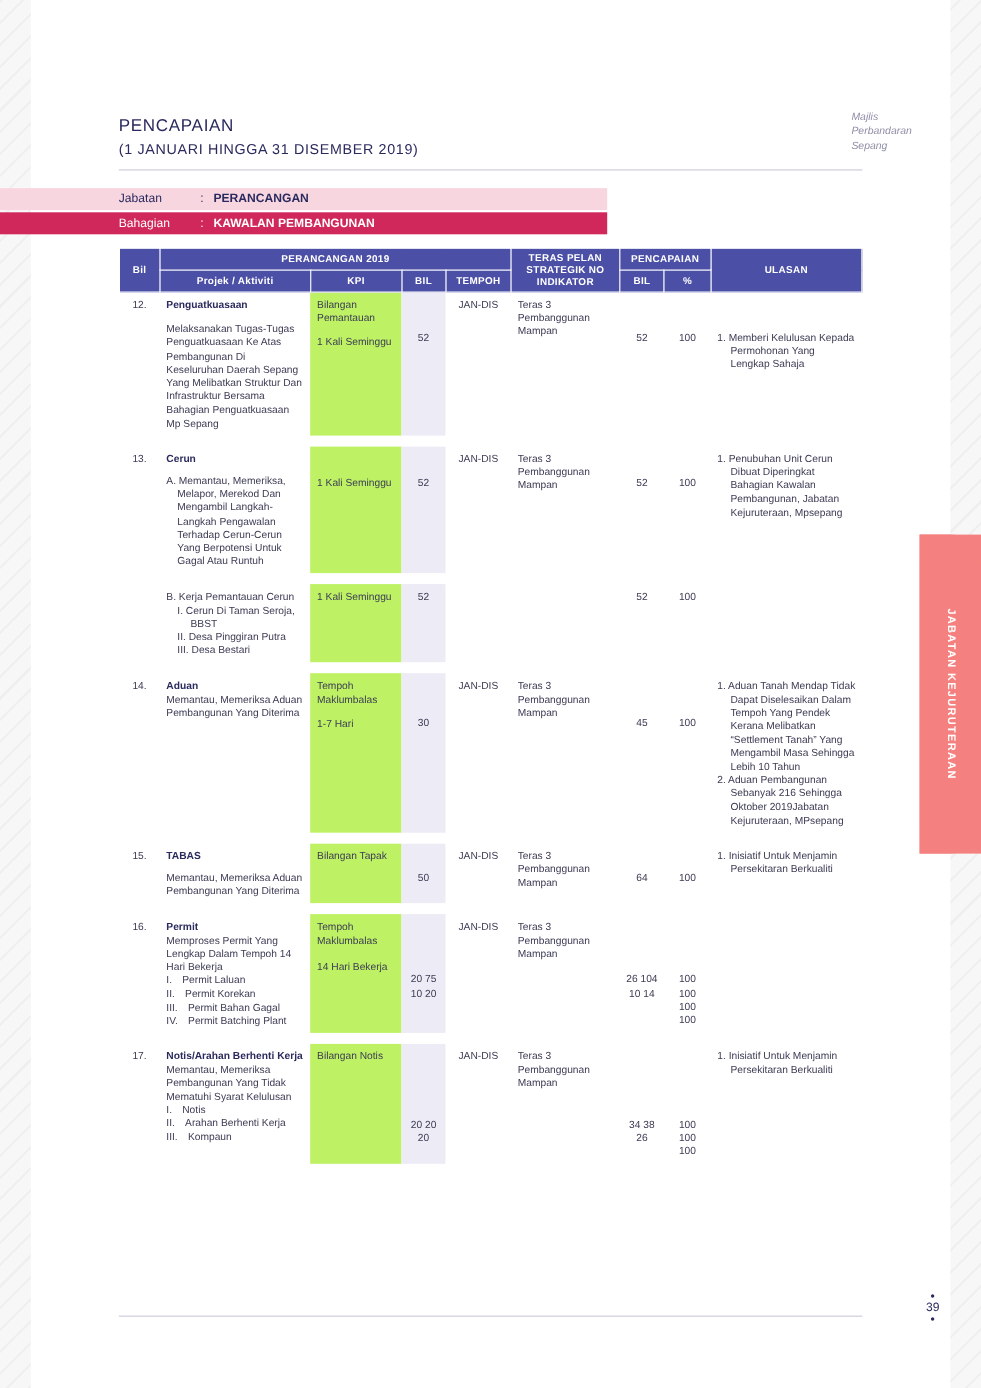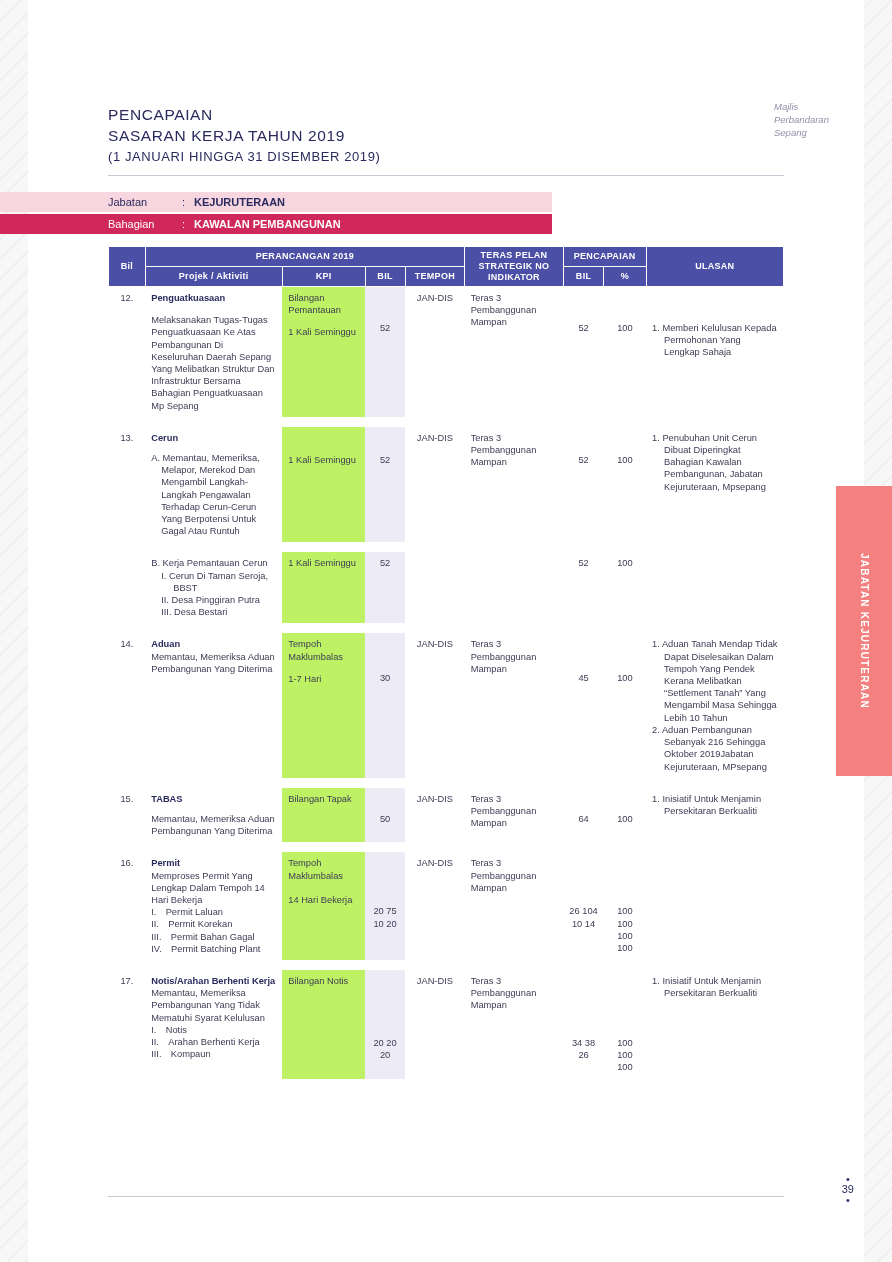--- a/index.html
+++ b/index.html
@@ -137,32 +137,31 @@
 <div class="corner-note">
   <div>Majlis</div>
   <div>Perbandaran</div>
   <div>Sepang</div>
 </div>
 
 <div class="content">
 
   <div class="doc-title">
     <div class="l1">PENCAPAIAN</div>
-    <div class="l2">SASARAN KERJA TAHUN 2019</div>
     <div class="l3">(1 JANUARI HINGGA 31 DISEMBER 2019)</div>
   </div>
   <div class="title-rule"></div>
 
   <div class="bars">
     <div class="row">
       <div class="rowbg bar-jabatan" style="right:232px;"></div>
       <div class="rowtext" style="color:#2a2a5e;">
         <span style="width:74px;">Jabatan</span>
         <span style="width:12px;">:</span>
-        <span style="font-weight:700;">KEJURUTERAAN</span>
+        <span style="font-weight:700;">PERANCANGAN</span>
       </div>
     </div>
     <div class="row" style="margin-top:2px;">
       <div class="rowbg bar-bahagian" style="right:232px;"></div>
       <div class="rowtext" style="color:#ffffff;">
         <span style="width:74px;">Bahagian</span>
         <span style="width:12px;">:</span>
         <span style="font-weight:700;">KAWALAN PEMBANGUNAN</span>
       </div>
     </div>

